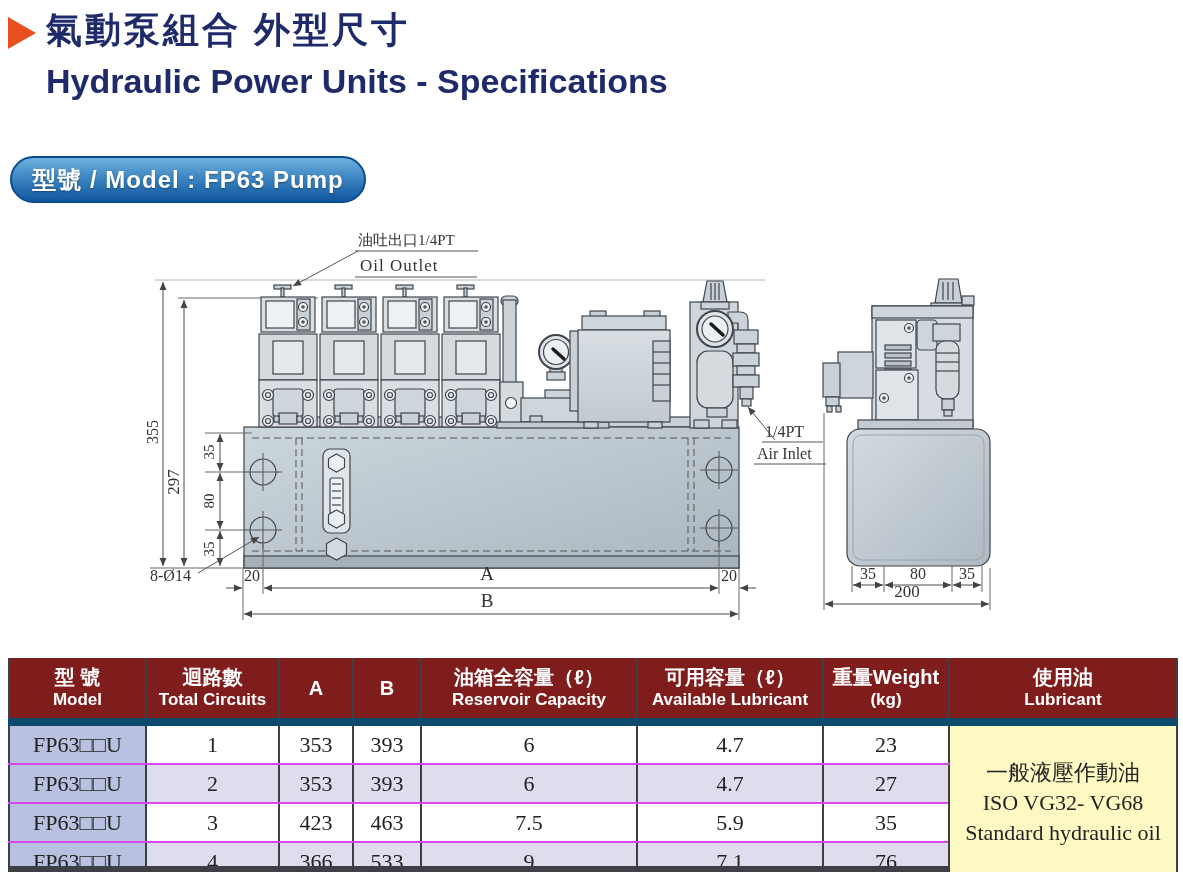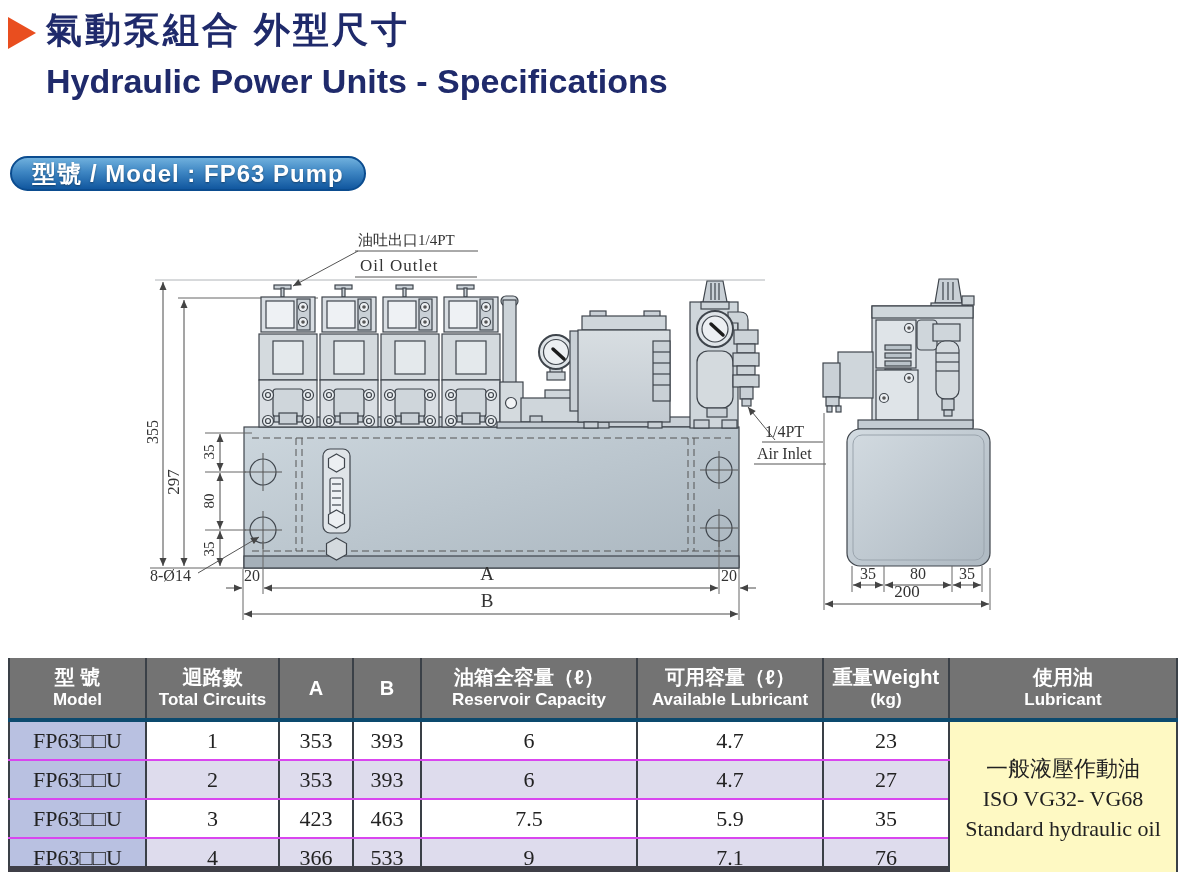--- a/index.html
+++ b/index.html
@@ -7,38 +7,38 @@
         font-family:"Liberation Sans",sans-serif;padding-left:24px;}
   
   .tri{position:absolute;left:8px;top:17px;width:0;height:0;
        border-top:16px solid transparent;border-bottom:16px solid transparent;
        border-left:28px solid #e94e1f;}
   .title-cn{position:absolute;left:46px;top:6px;font-size:36px;font-weight:bold;
             color:#1f2a6b;letter-spacing:3px;}
   .title-en{position:absolute;left:46px;top:62px;font-size:34px;font-weight:bold;
             color:#1f2a6b;letter-spacing:0px;}
   
-  .badge{position:absolute;left:10px;top:156px;width:356px;height:35px;border-radius:25px;
+  .badge{position:absolute;left:10px;top:156px;width:356px;height:47px;border-radius:25px;
          background:linear-gradient(to bottom,#6fb0dd 0%,#3e86c3 45%,#11579f 100%);
          border:2px solid #0b4c8f;box-sizing:border-box;
          display:flex;align-items:center;justify-content:center;text-align:center;}
   .badge span{color:#fff;font-size:24px;font-weight:bold;letter-spacing:1px;
               text-shadow:0 1px 2px rgba(0,0,0,.35);}
   
   .drawing{position:absolute;left:130px;top:225px;width:880px;height:430px;}
   .drawing text{font-family:"Liberation Serif",serif;fill:#333;}
   .mech{stroke:#3f454c;stroke-width:1.2;}
   .dim{stroke:#4a4a4a;stroke-width:1;fill:none;}
   .dash{stroke:#555;stroke-width:1;stroke-dasharray:7 4;fill:none;}
   
   table.spec{position:absolute;left:8px;top:658px;width:1168px;border-collapse:collapse;
              table-layout:fixed;}
   table.spec th,table.spec td{border-left:2px solid #3a4047;border-right:2px solid #3a4047;
              text-align:center;vertical-align:middle;padding:0;overflow:hidden;}
-  table.spec th{background:#737373;color:#fff;height:60px;border-bottom:4px solid #0c4a6e;}
+  table.spec th{background:#7f1d1d;color:#fff;height:60px;border-bottom:8px solid #0c4a6e;}
   .h-cn{font-size:20px;font-weight:bold;line-height:1.25;}
   .h-en{font-size:17px;font-weight:bold;line-height:1.2;}
   .h-one{font-size:20px;font-weight:bold;}
   table.spec td{height:37px;font-family:"Liberation Serif",serif;font-size:22px;color:#222;
                 border-top:1px solid #90939b;border-bottom:2px solid #d946ef;}
   td.model{background:#b9c1e1;font-size:21px;}
   tr.alt td{background:#dedced;}
   tr.alt td.model{background:#b9c1e1;}
   td.lub{background:#fef9c3;font-size:20px;line-height:1.35;}
   .bottom-bar{position:absolute;left:8px;top:866px;width:940px;height:6px;background:#3f3f47;}

